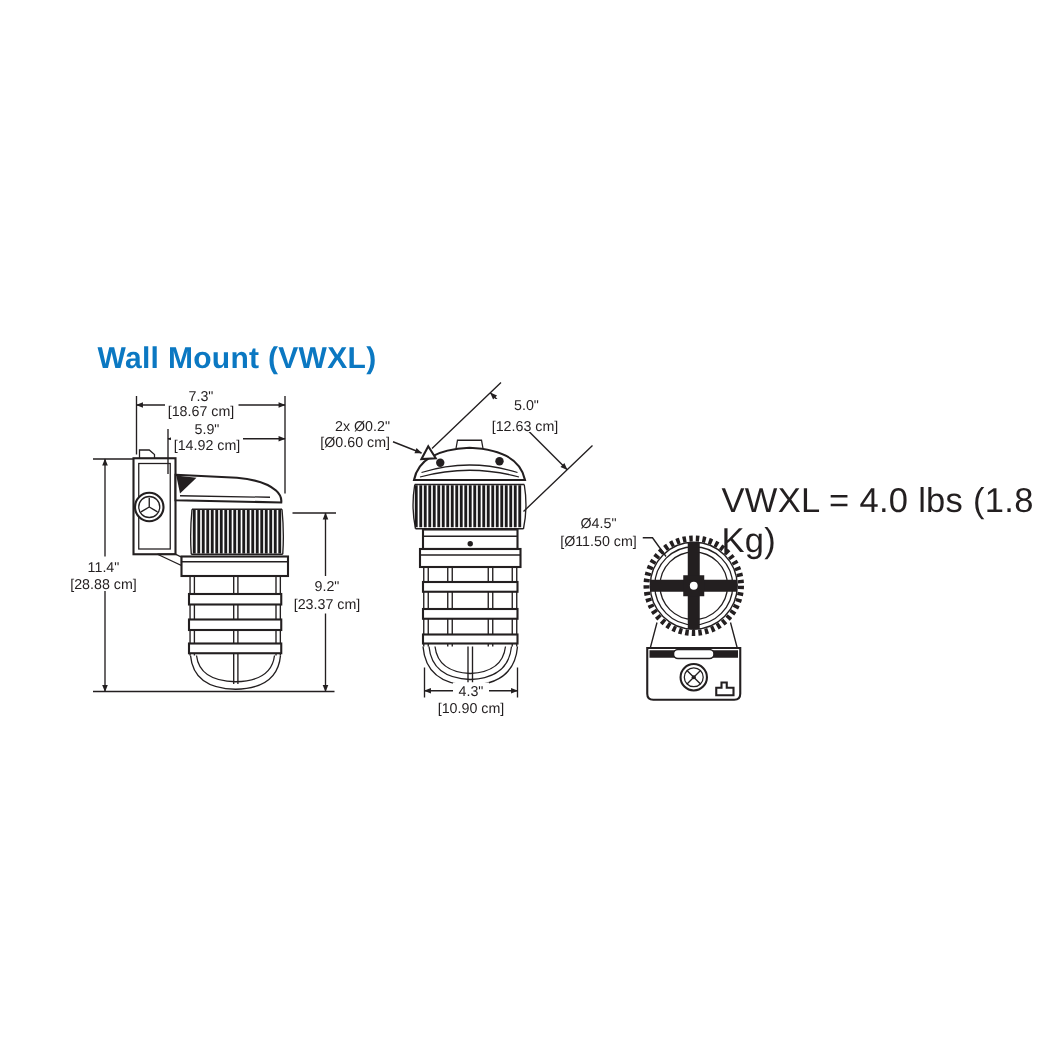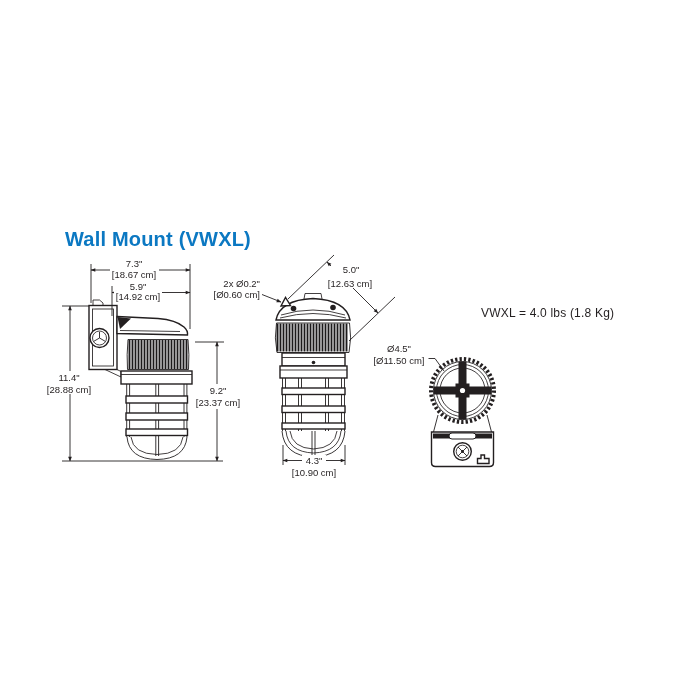--- a/index.html
+++ b/index.html
@@ -2,22 +2,22 @@
 <html><head>
 <meta charset="utf-8">
 <style>
   html,body{margin:0;padding:0;background:#fff;}
   .canvas{position:relative;width:700px;height:584px;background:#ffffff;overflow:hidden;
           font-family:"Liberation Sans",sans-serif;}
   .page-title{position:absolute;left:65px;top:228px;font-size:20px;font-weight:bold;
               color:#0b78c2;letter-spacing:.2px;}
   .weight-heading{position:absolute;left:481px;top:231px;font-size:15px;font-weight:bold;
                   color:#2095dd;line-height:22px;}
-  .weight-value{position:absolute;left:481px;top:306px;font-size:12px;color:#231f20;
-                letter-spacing:.2px;text-align:center;}
+  .weight-value{position:absolute;left:481px;top:320px;font-size:23px;color:#231f20;
+                letter-spacing:.2px;}
   svg.drawing{position:absolute;left:0;top:0;}
   svg .dimtxt{font-family:"Liberation Sans",sans-serif;font-size:9.5px;fill:#231f20;}
   svg .ln{stroke:#231f20;stroke-width:.9;fill:none;}
   svg .out{stroke:#231f20;stroke-width:1.4;fill:#ffffff;}
   svg .thin{stroke:#231f20;stroke-width:.85;fill:none;}
   svg .fins{stroke:#1c1a1b;stroke-width:1.9;fill:none;}
   svg .dark{fill:#231f20;stroke:none;}
   svg .wbg{fill:#ffffff;stroke:none;}
 </style>
 </head>

